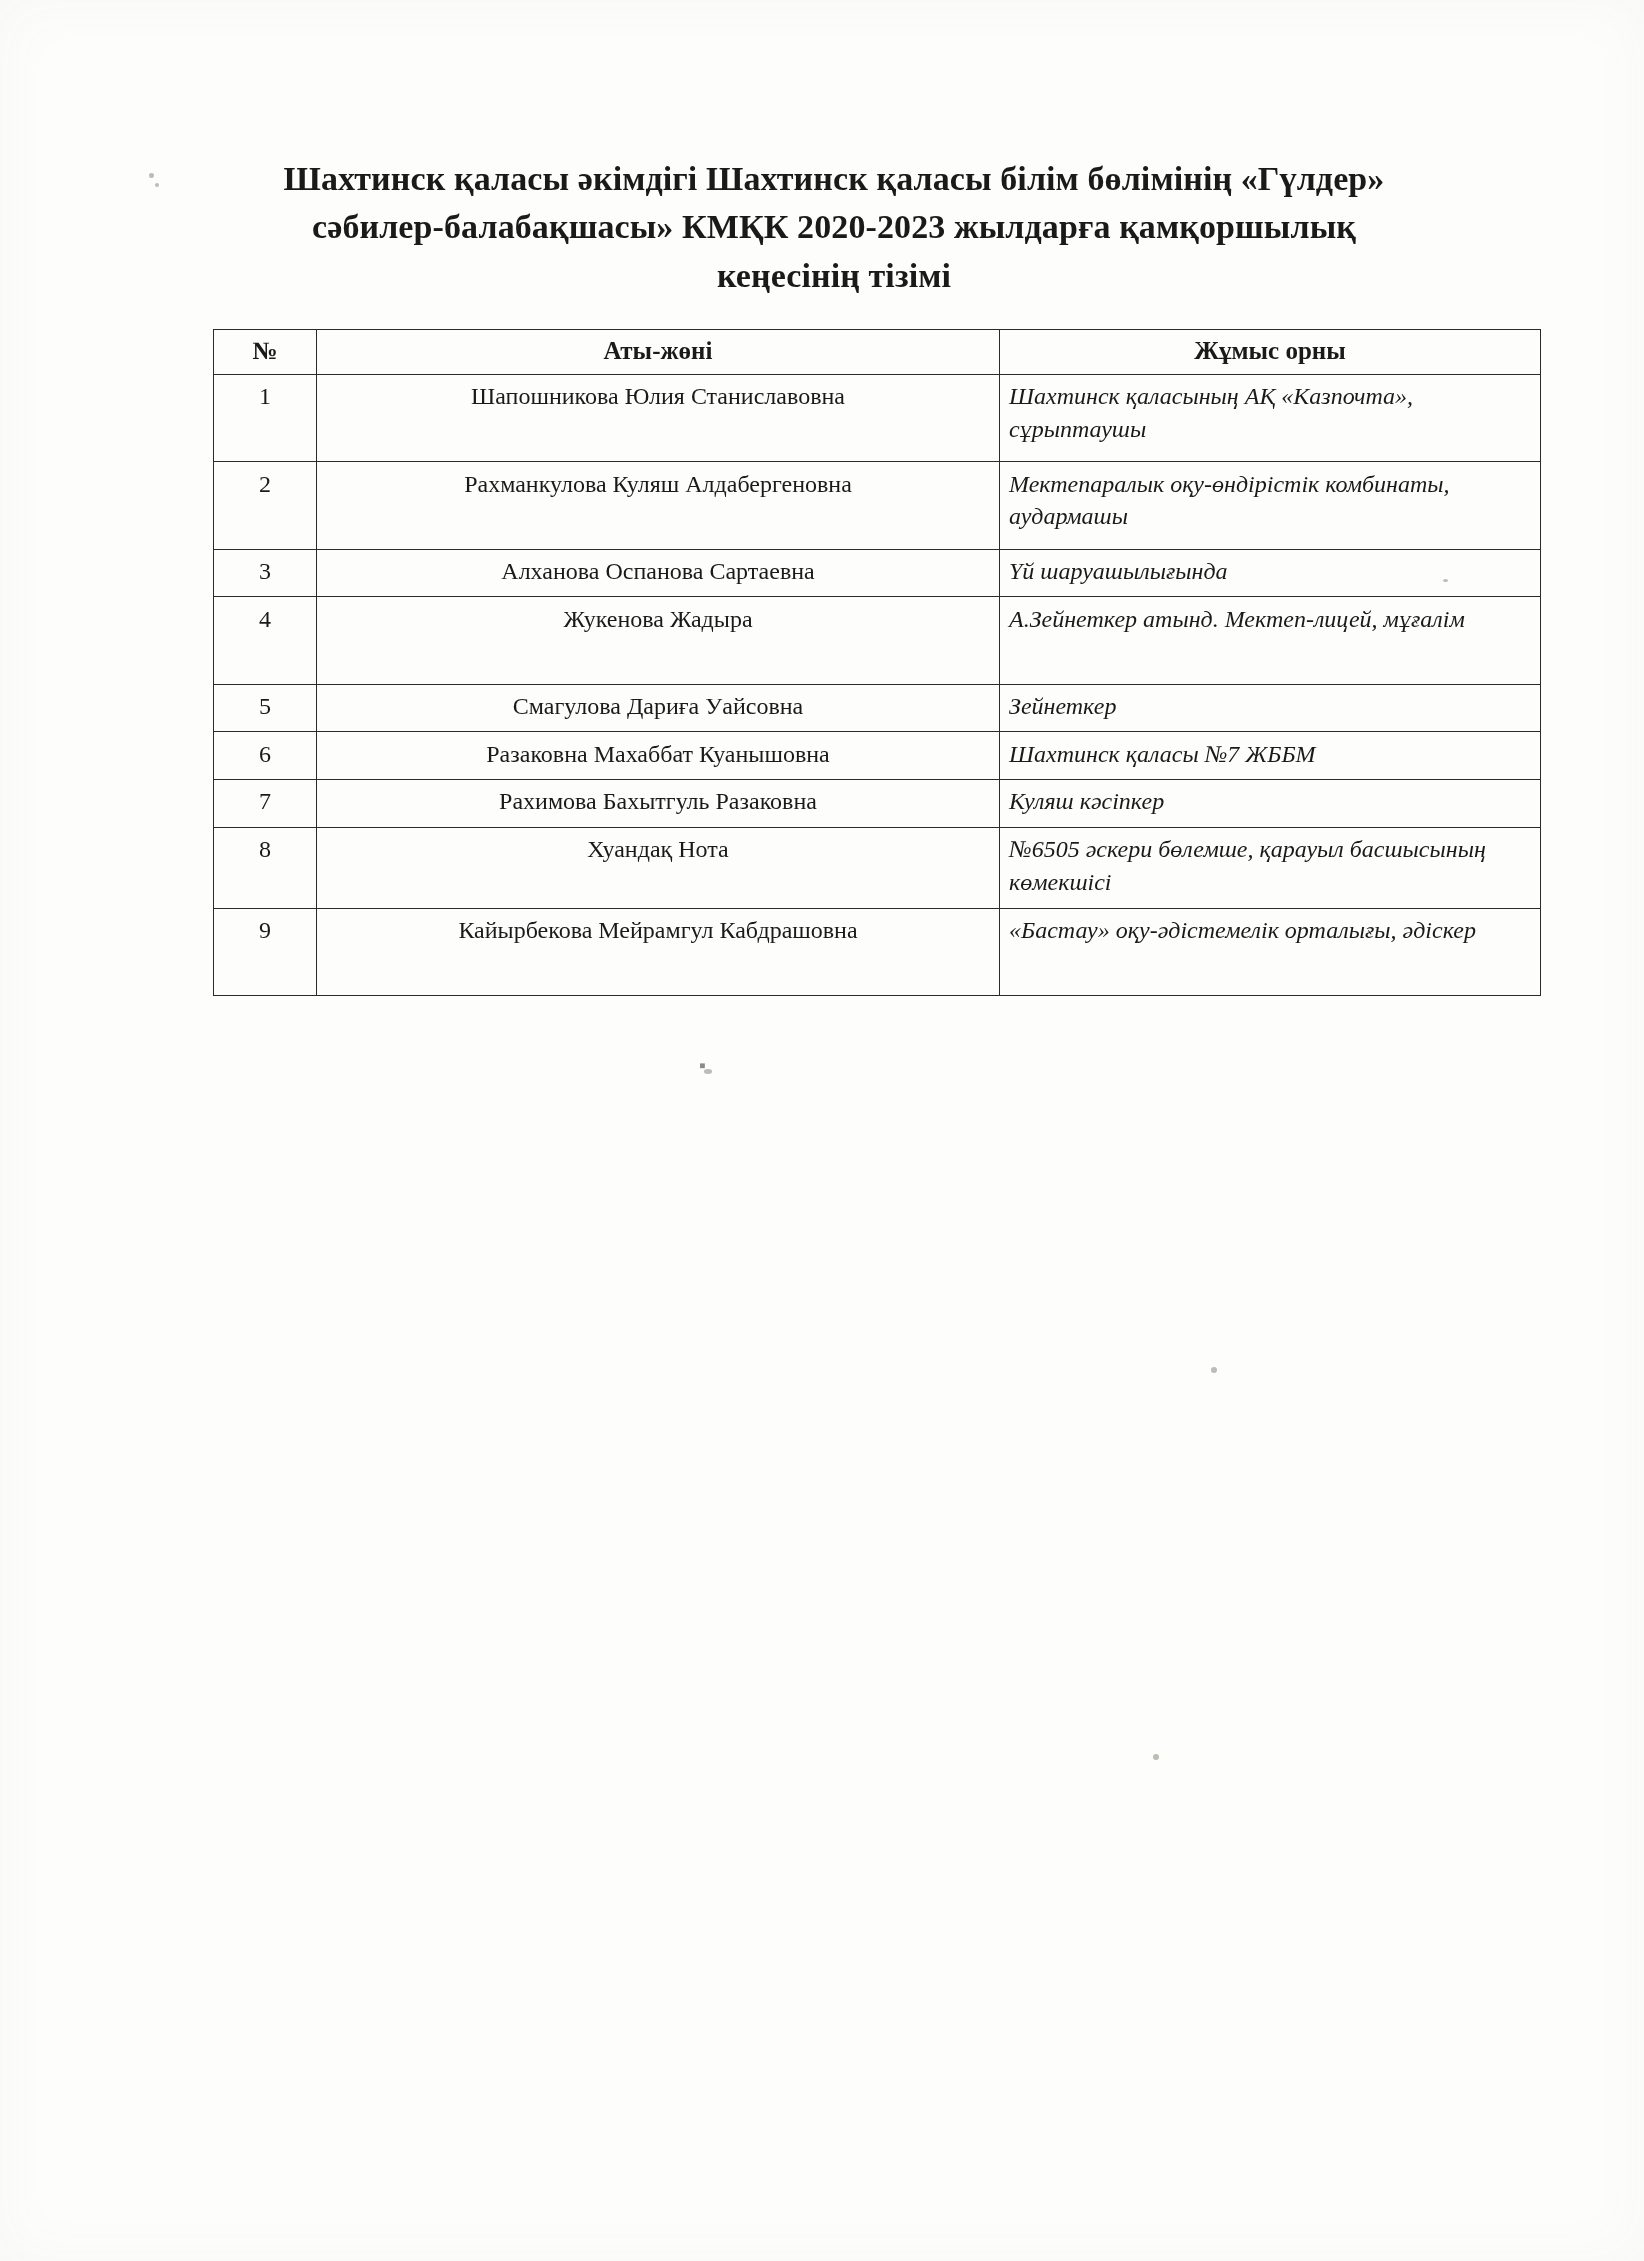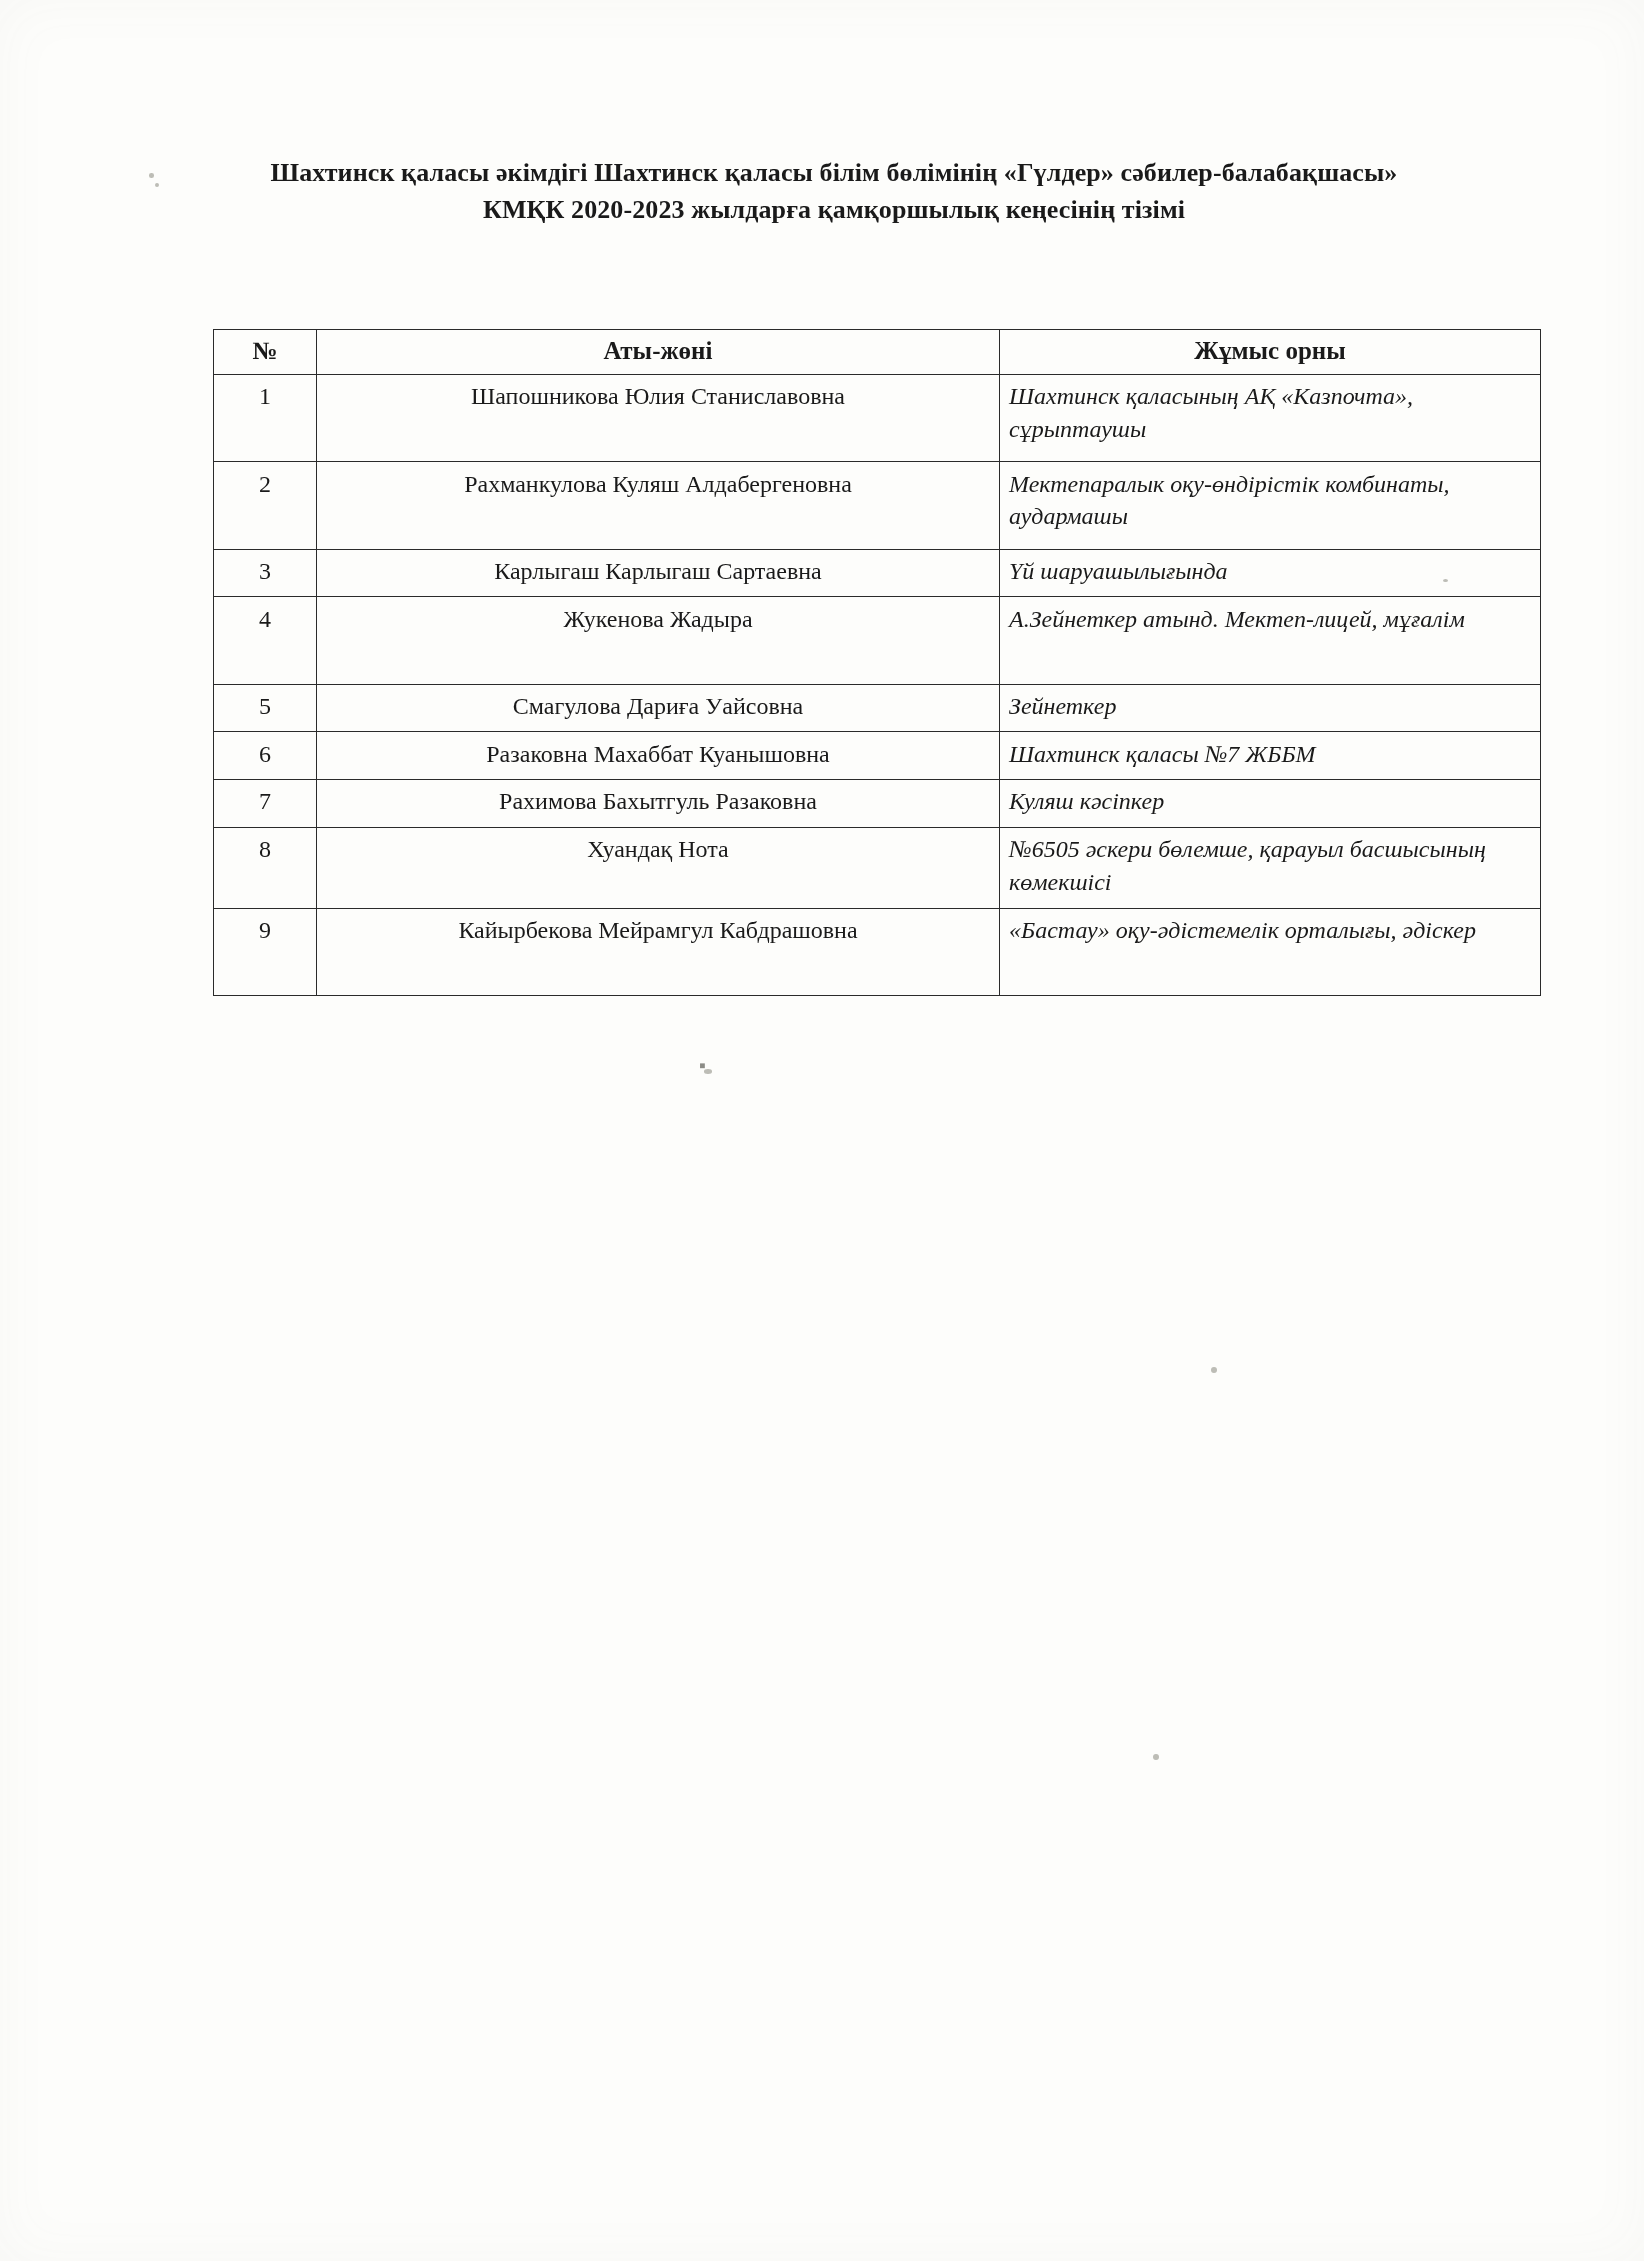--- a/index.html
+++ b/index.html
@@ -33,21 +33,21 @@
     box-shadow: inset 0 0 58px rgba(120,120,110,0.045);
   }
 
   .doc-title {
     position: absolute;
     top: 155px;
     left: 238px;
     width: 1192px;
     text-align: center;
     font-weight: bold;
-    font-size: 26px;
+    font-size: 34px;
     line-height: 1.42;
     letter-spacing: 0.1px;
   }
 
   .speck {
     position: absolute;
     background: #bdbdb6;
     border-radius: 50%;
   }
 
@@ -131,21 +131,21 @@
         <td class="cell-name">Шапошникова Юлия Станиславовна</td>
         <td class="cell-work">Шахтинск қаласының АҚ «Казпочта», сұрыптаушы</td>
       </tr>
       <tr class="row-tall">
         <td class="cell-num">2</td>
         <td class="cell-name">Рахманкулова  Куляш Алдабергеновна</td>
         <td class="cell-work">Мектепаралык оқу-өндірістік комбинаты, аудармашы</td>
       </tr>
       <tr>
         <td class="cell-num">3</td>
-        <td class="cell-name">Карлыгаш Карлыгаш Сартаевна</td>
+        <td class="cell-name">Алханова Оспанова Сартаевна</td>
         <td class="cell-work">Үй шаруашылығында</td>
       </tr>
       <tr class="row-tall">
         <td class="cell-num">4</td>
         <td class="cell-name">Жукенова Жадыра</td>
         <td class="cell-work">А.Зейнеткер атынд. Мектеп-лицей, мұғалім</td>
       </tr>
       <tr>
         <td class="cell-num">5</td>
         <td class="cell-name">Смагулова Дариға Уайсовна</td>

